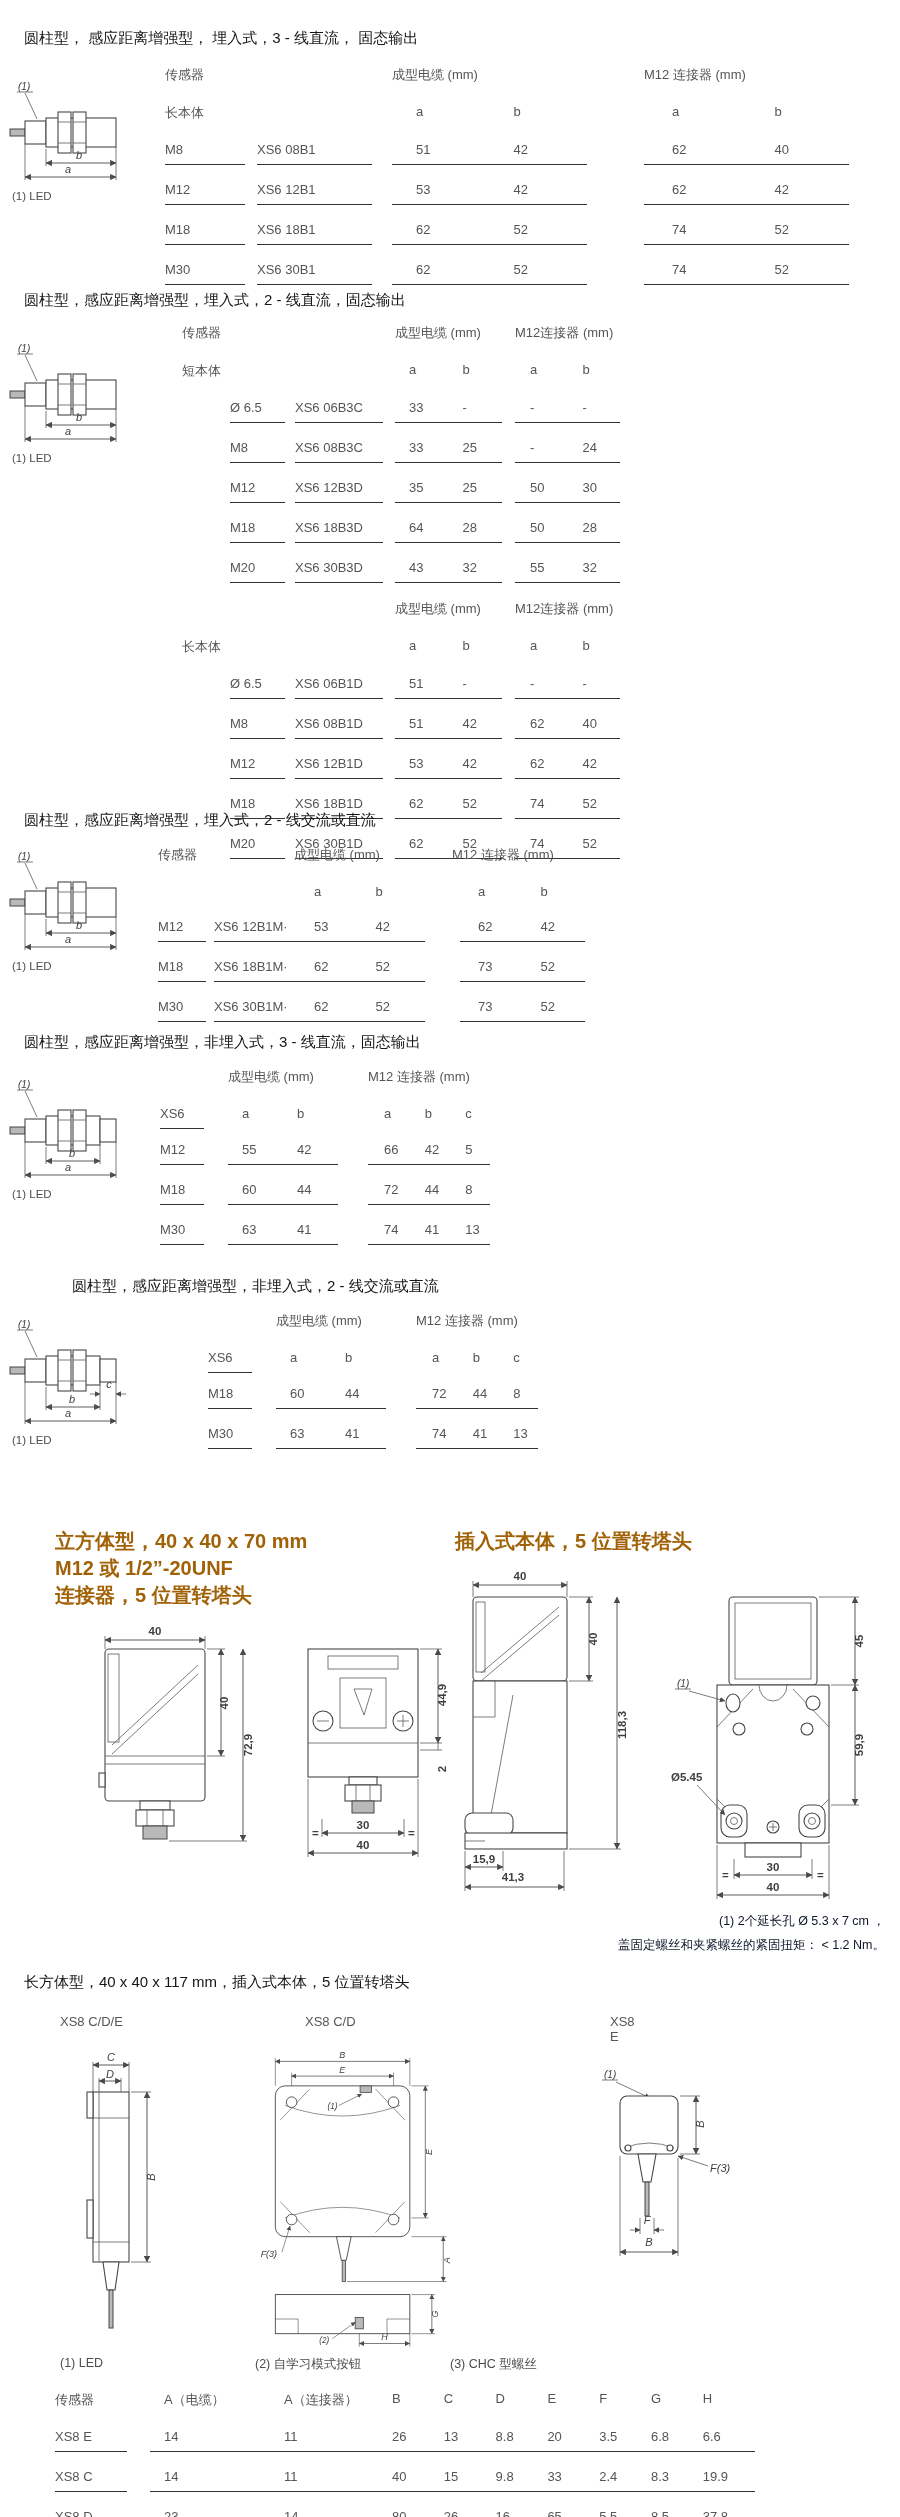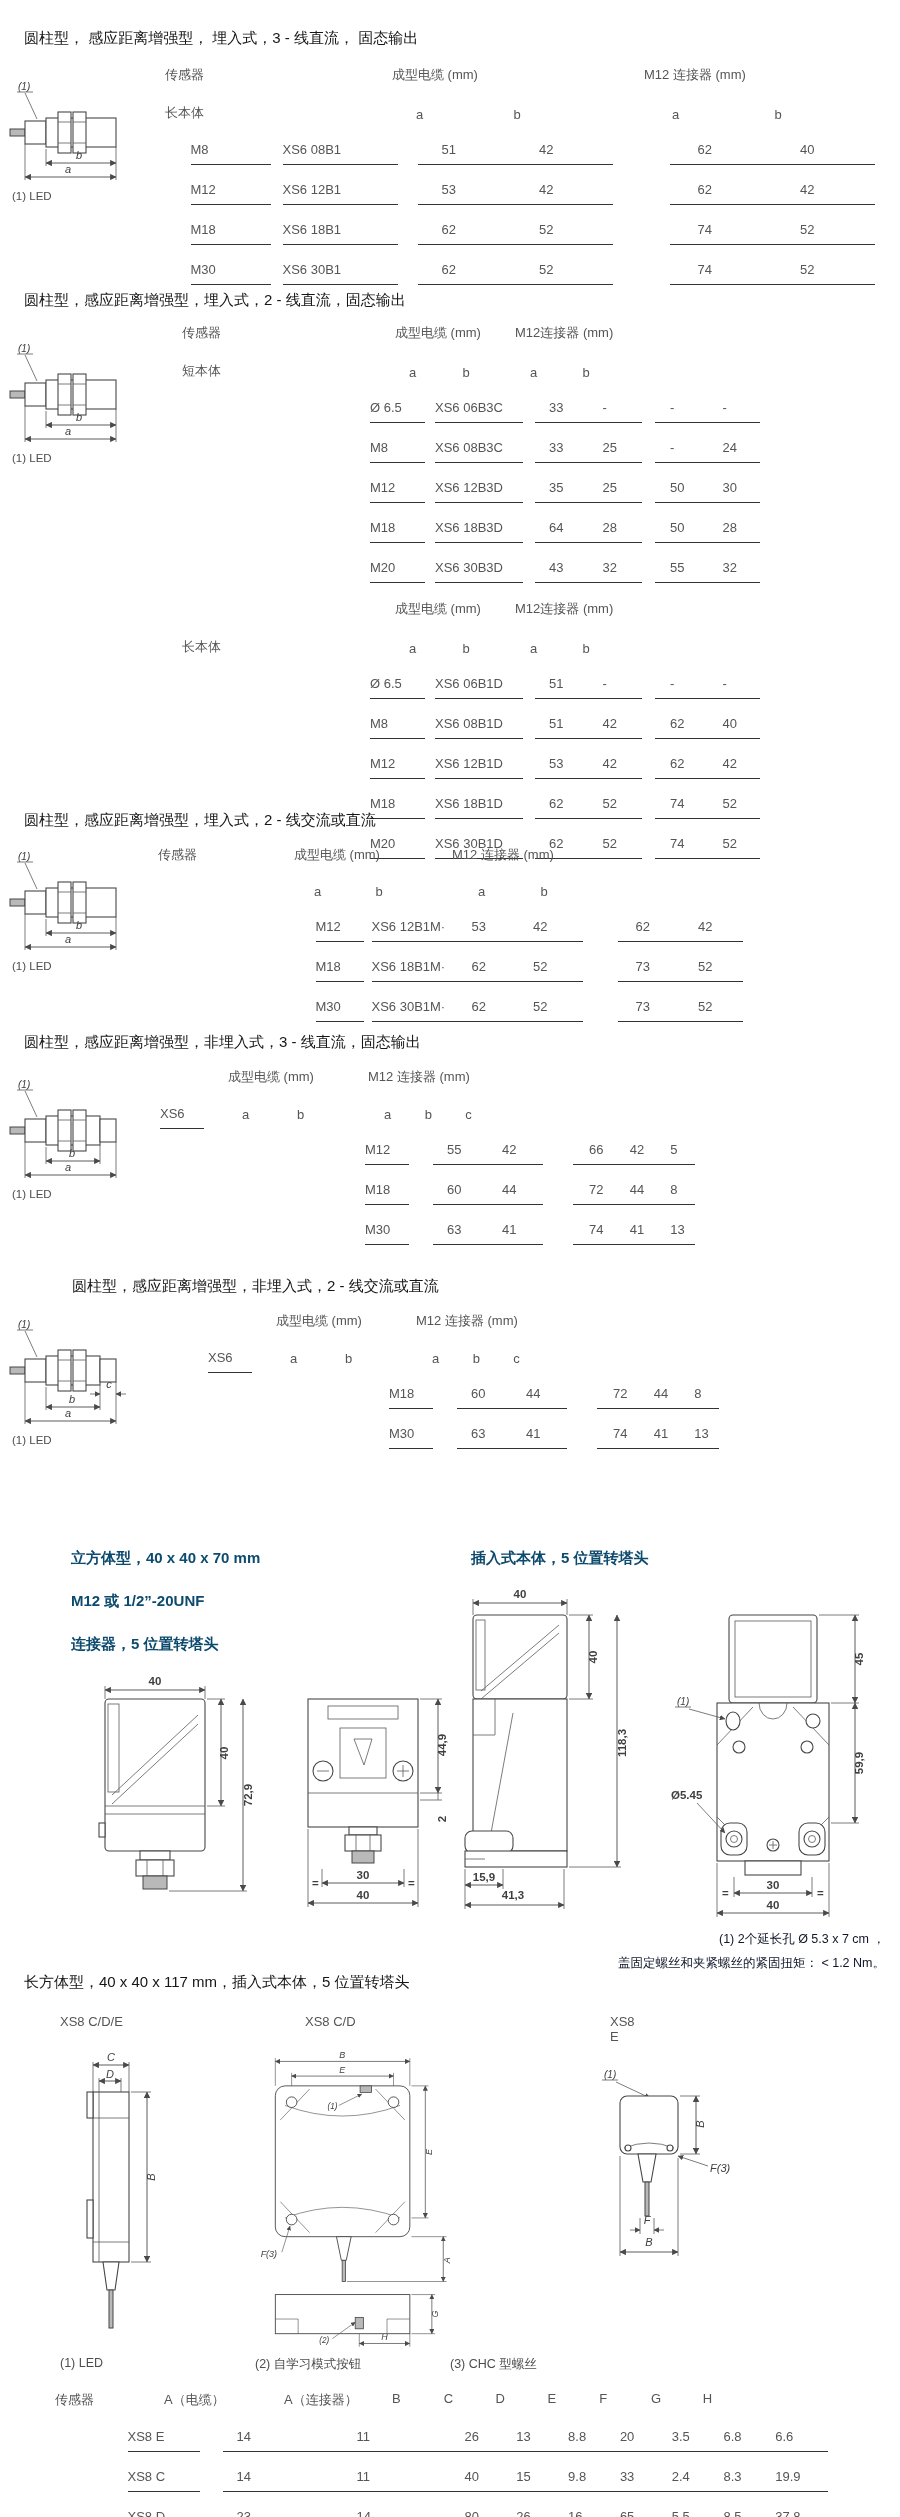--- a/index.html
+++ b/index.html
@@ -6,28 +6,28 @@
   body{width:900px;min-height:2517px;font-family:"Liberation Sans",sans-serif;color:#4d4d4d;position:relative;}
   .section{position:relative;width:900px;box-sizing:border-box;}
   #s1{height:290px;padding-top:28px;}
   #s2{height:520px;}
   #s3{height:222px;}
   #s4{height:244px;}
   #s5{height:222px;padding-left:48px;}
   #s6{height:460px;}
   #s7{height:559px;}
   .sec-title{font-size:15px;font-weight:normal;color:#161616;margin:0 0 0 24px;line-height:20px;}
-  .block-title{font-size:15px;font-weight:bold;color:#0c4a6e;line-height:27px;margin:16px;}
+  .block-title{font-size:20px;font-weight:bold;color:#a16207;line-height:27px;margin:0;}
   
   .draw{position:absolute;left:8px;}
   .led-note{font-size:11.5px;color:#4d4d4d;margin-top:2px;margin-left:4px;}
   
   .tbl{position:relative;font-size:13px;color:#555;}
-  .trow{display:flex;align-items:flex-end;margin-bottom:17px;justify-content:center;}
-  .hrow{display:flex;align-items:flex-end;margin-bottom:13px;}
+  .trow{display:flex;align-items:flex-end;margin-bottom:17px;}
+  .hrow{display:flex;align-items:flex-start;margin-bottom:13px;}
   .cellu{border-bottom:1px solid #333;padding-bottom:7px;}
   .cellp{padding-bottom:7px;}
   .grp{display:flex;}
   .grp span{display:block;}
   
   .t1{margin-left:165px;}
   .t1 .ct{width:80px;margin-right:12px;}
   .t1 .cm{width:115px;margin-right:20px;}
   .t1 .gc{width:195px;margin-right:57px;}
   .t1 .gc span{width:50%;padding-left:24px;box-sizing:border-box;}

